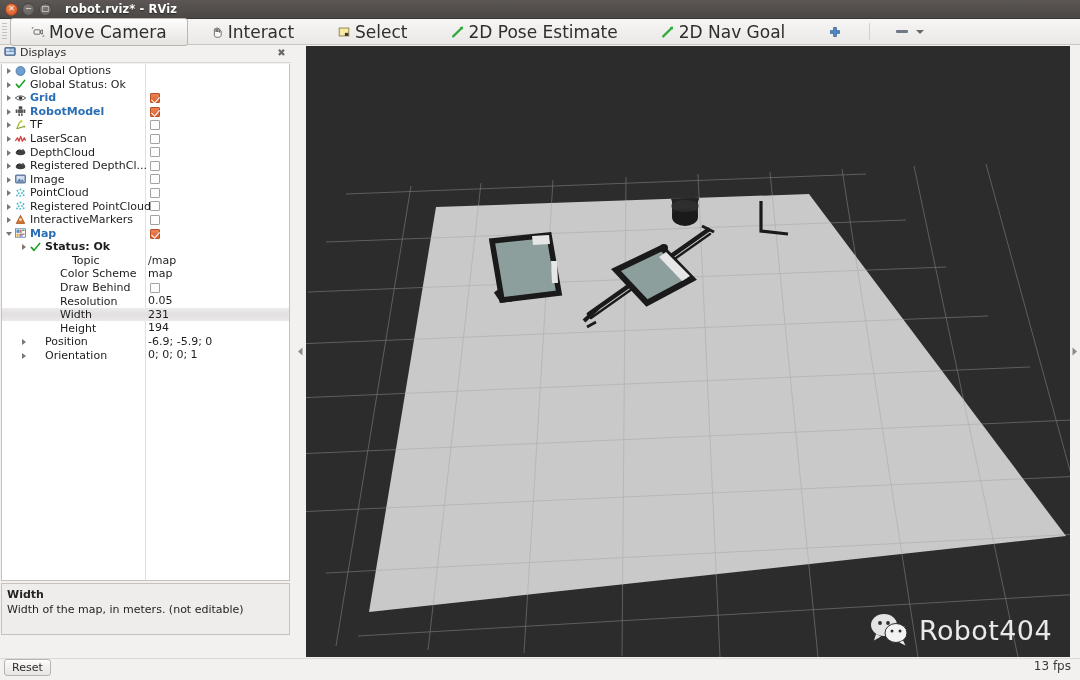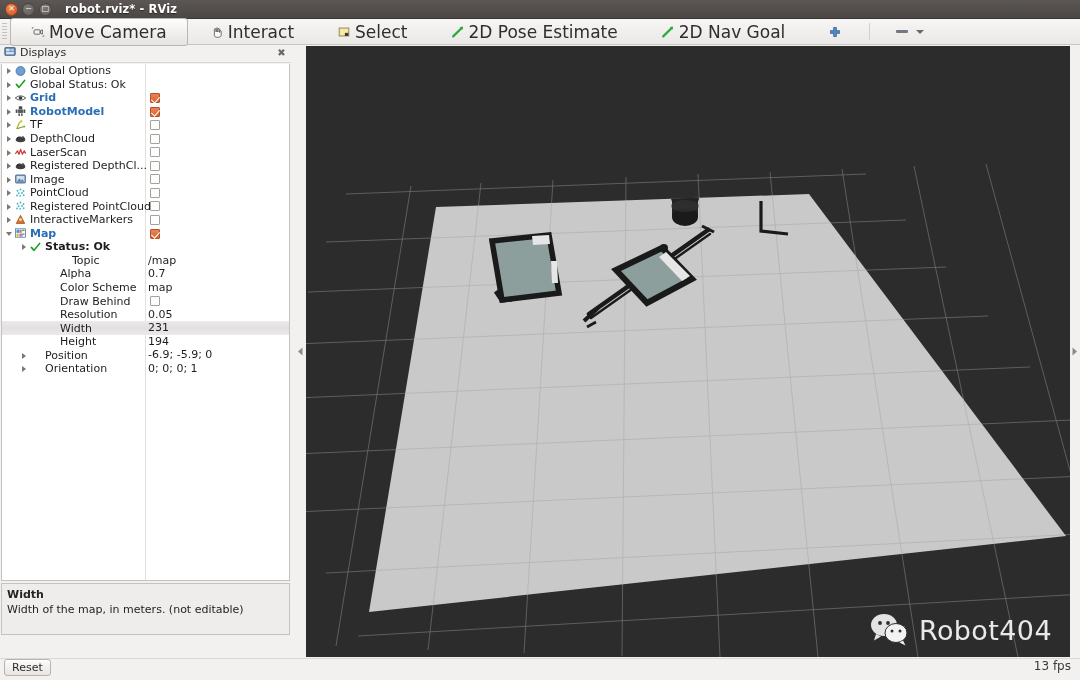--- a/index.html
+++ b/index.html
@@ -336,35 +336,35 @@
             <path d="M3 13 L13 10" stroke="#7e9b23" stroke-width="1.5" fill="none"></path>
             <circle cx="9" cy="3" r="1.6" fill="#c7d63a"></circle>
             <circle cx="13" cy="10" r="1.4" fill="#8aa82b"></circle>
           </svg>
           <span class="label">TF</span>
           <span class="cbox"></span>
         </div>
         <div class="row" style="padding-left: 3px;">
           <span class="twisty closed"></span>
           <svg class="ico" viewBox="0 0 16 16">
+            <path d="M1.5 10 L4 6.5 L6 11 L8.2 4.5 L10.5 11 L13 6.5 L14.5 9.5" stroke="#d03b3b" stroke-width="1.7" fill="none" stroke-linejoin="round" stroke-linecap="round"></path>
+          </svg>
+          <span class="label">LaserScan</span>
+          <span class="cbox"></span>
+        </div>
+        <div class="row" style="padding-left: 3px;">
+          <span class="twisty closed"></span>
+          <svg class="ico" viewBox="0 0 16 16">
             <ellipse cx="8" cy="9" rx="6.4" ry="3.2" fill="#3f3f3f"></ellipse>
             <rect x="4.6" y="4.6" width="4.4" height="3.2" rx="1" fill="#3f3f3f"></rect>
             <circle cx="11.2" cy="6.4" r="2" fill="#2c2c2c"></circle>
             <circle cx="11.2" cy="6.4" r=".9" fill="#9a9a9a"></circle>
             <circle cx="4.6" cy="6.6" r="1.4" fill="#2c2c2c"></circle>
           </svg>
           <span class="label">DepthCloud</span>
-          <span class="cbox"></span>
-        </div>
-        <div class="row" style="padding-left: 3px;">
-          <span class="twisty closed"></span>
-          <svg class="ico" viewBox="0 0 16 16">
-            <path d="M1.5 10 L4 6.5 L6 11 L8.2 4.5 L10.5 11 L13 6.5 L14.5 9.5" stroke="#d03b3b" stroke-width="1.7" fill="none" stroke-linejoin="round" stroke-linecap="round"></path>
-          </svg>
-          <span class="label">LaserScan</span>
           <span class="cbox"></span>
         </div>
         <div class="row" style="padding-left: 3px;">
           <span class="twisty closed"></span>
           <svg class="ico" viewBox="0 0 16 16">
             <ellipse cx="8" cy="9" rx="6.4" ry="3.2" fill="#3f3f3f"></ellipse>
             <rect x="4.6" y="4.6" width="4.4" height="3.2" rx="1" fill="#3f3f3f"></rect>
             <circle cx="11.2" cy="6.4" r="2" fill="#2c2c2c"></circle>
             <circle cx="11.2" cy="6.4" r=".9" fill="#9a9a9a"></circle>
             <circle cx="4.6" cy="6.6" r="1.4" fill="#2c2c2c"></circle>
@@ -445,26 +445,20 @@
           <svg class="ico" viewBox="0 0 16 16">
             <path d="M2.5 8.5 L6 12.5 L13.5 3.2" stroke="#17a01f" stroke-width="2.1" fill="none" stroke-linecap="round" stroke-linejoin="round"></path>
           </svg>
           <span class="label bold">Status: Ok</span>
         </div>
         <div class="row" style="padding-left: 45px;">
           <span class="twisty"></span>
           <span class="ico"></span>
           <span class="label">Topic</span>
           <span class="val">/map</span>
-        </div>
-        <div class="row" style="padding-left: 33px;">
-          <span class="twisty"></span>
-          <span class="ico"></span>
-          <span class="label">Alpha</span>
-          <span class="val">0.7</span>
         </div>
         <div class="row" style="padding-left: 33px;">
           <span class="twisty"></span>
           <span class="ico"></span>
           <span class="label">Color Scheme</span>
           <span class="val">map</span>
         </div>
         <div class="row" style="padding-left: 33px;">
           <span class="twisty"></span>
           <span class="ico"></span>

